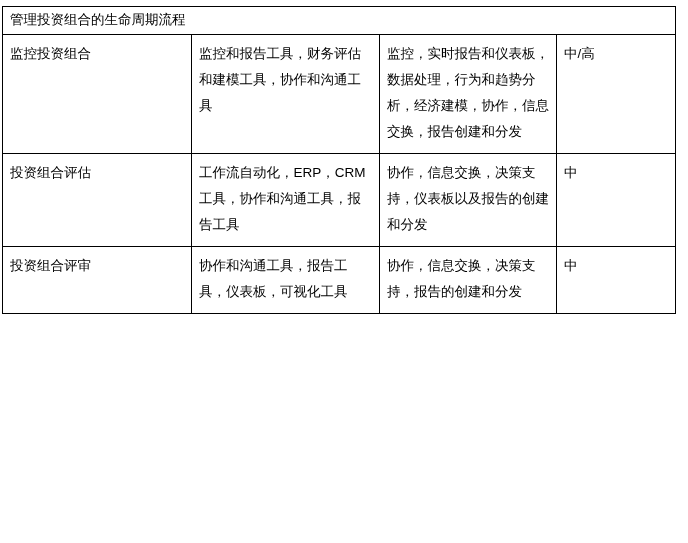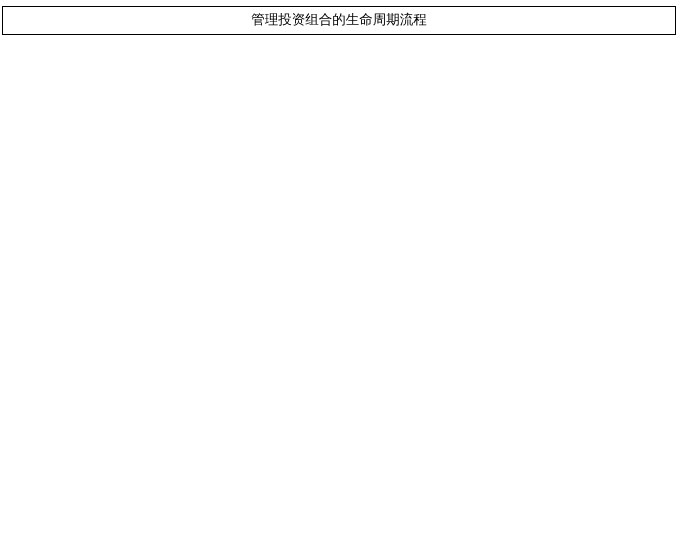--- a/index.html
+++ b/index.html
@@ -40,21 +40,20 @@
     line-height: 20px;
     font-size: 13.5px;
   }
   col.c1 { width: 189px; }
   col.c2 { width: 188px; }
   col.c3 { width: 177px; }
   col.c4 { width: 119px; }
   .cell-text {
     display: block;
     white-space: pre-wrap;
-    text-align: center;
   }
 </style>
 </head>
 <body>
 
 <div class="doc">
   <table class="lifecycle-table">
     <colgroup>
       <col class="c1">
       <col class="c2">
@@ -62,17 +61,59 @@
       <col class="c4">
     </colgroup>
     <tbody>
       <tr class="header-row">
         <td colspan="4">
           <span class="cell-text">管理投资组合的生命周期流程</span>
         </td>
       </tr>
 
 
+      <tr>
+        <td>
+          <span class="cell-text">监控投资组合</span>
+        </td>
+        <td>
+          <span class="cell-text">监控和报告工具，财务评估和建模工具，协作和沟通工具</span>
+        </td>
+        <td>
+          <span class="cell-text">监控，实时报告和仪表板，数据处理，行为和趋势分析，经济建模，协作，信息交换，报告创建和分发</span>
+        </td>
+        <td>
+          <span class="cell-text">中/高</span>
+        </td>
+      </tr>
 
+      <tr>
+        <td>
+          <span class="cell-text">投资组合评估</span>
+        </td>
+        <td>
+          <span class="cell-text">工作流自动化，ERP，CRM工具，协作和沟通工具，报告工具</span>
+        </td>
+        <td>
+          <span class="cell-text">协作，信息交换，决策支持，仪表板以及报告的创建和分发</span>
+        </td>
+        <td>
+          <span class="cell-text">中</span>
+        </td>
+      </tr>
 
+      <tr>
+        <td>
+          <span class="cell-text">投资组合评审</span>
+        </td>
+        <td>
+          <span class="cell-text">协作和沟通工具，报告工具，仪表板，可视化工具</span>
+        </td>
+        <td>
+          <span class="cell-text">协作，信息交换，决策支持，报告的创建和分发</span>
+        </td>
+        <td>
+          <span class="cell-text">中</span>
+        </td>
+      </tr>
     </tbody>
   </table>
 </div>
 
 </body></html>

